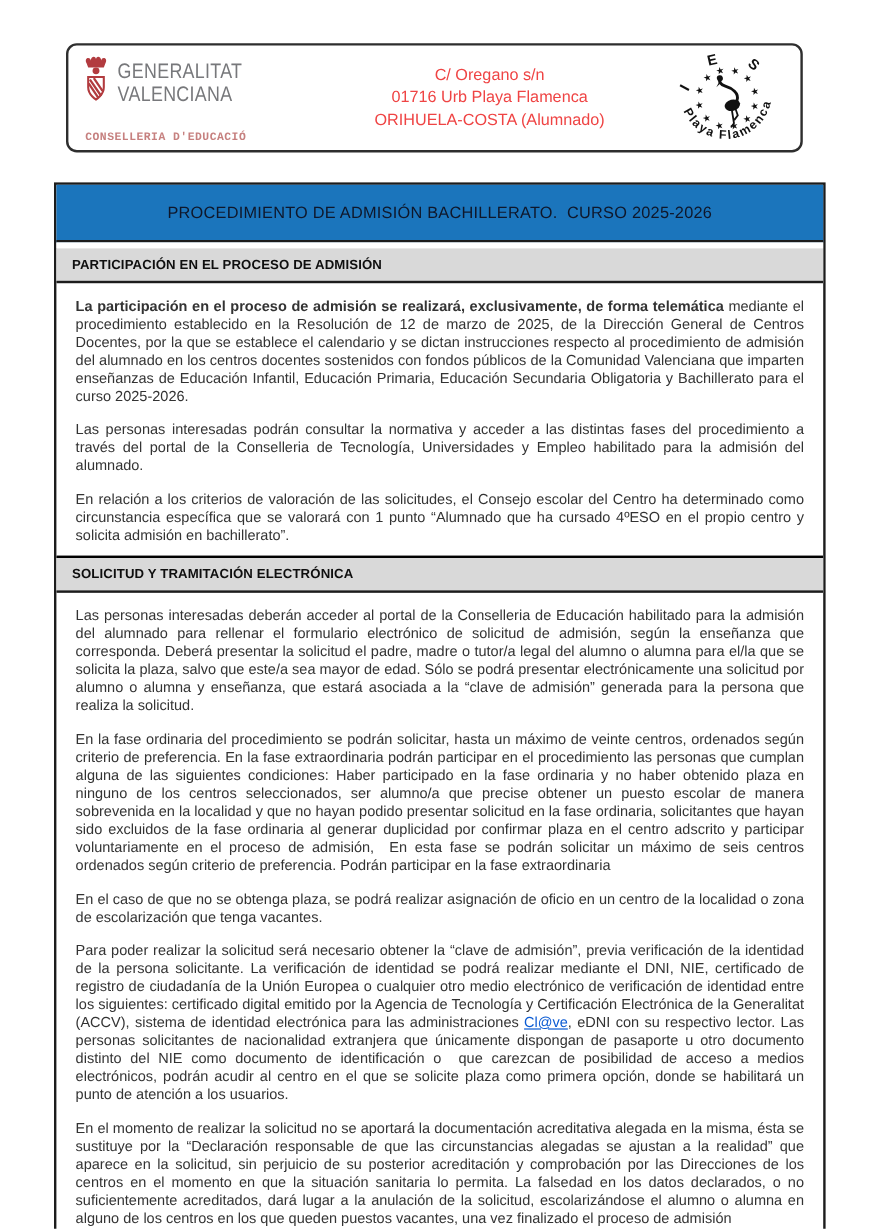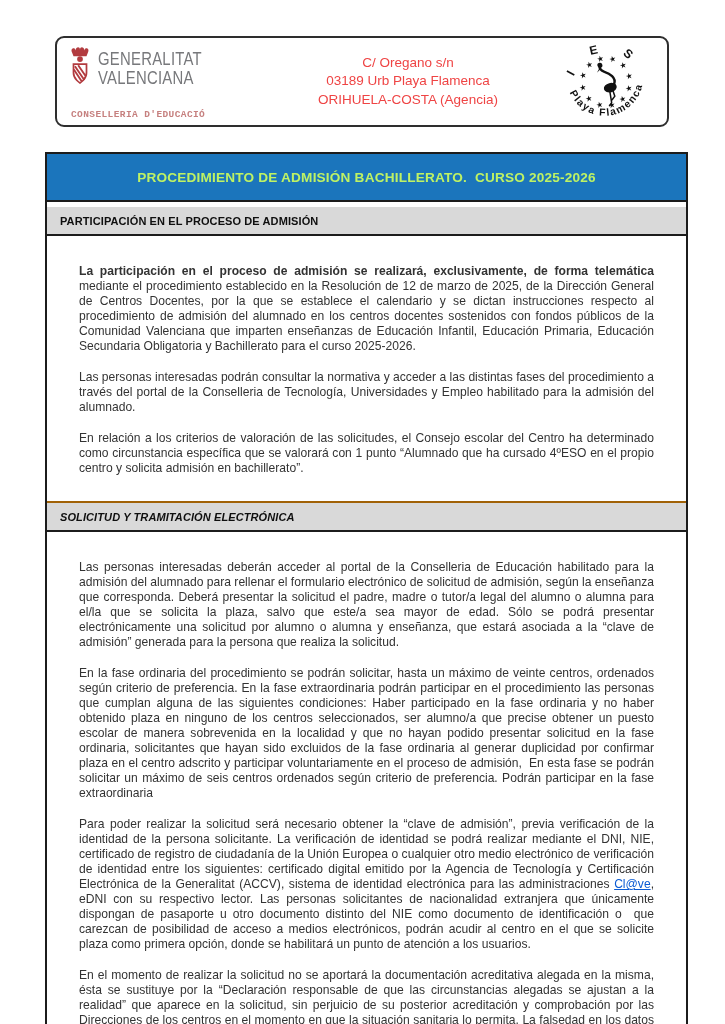--- a/index.html
+++ b/index.html
@@ -26,34 +26,34 @@
   .ies-svg{ width:84px; height:84px; transform:rotate(-14deg); overflow:visible; }
   .ies-letters{ font-size:13px; font-weight:bold; fill:#111; letter-spacing:11px; }
   .ies-arc{ font-size:11px; font-weight:bold; fill:#111; letter-spacing:1.6px; }
   .ies-star{ font-size:8.5px; fill:#111; font-family:"DejaVu Sans",sans-serif; }
   
   .content-box{
     position:absolute; left:45px; top:152px; width:643px; background:#fff;
     border:2px solid #1c1c1c;
   }
   .title-bar{
-    background:var(--accent_blue,#1b75bc); color:#bef264; font-weight:bold; font-size:13.6px;
+    background:var(--accent_blue,#1b75bc); color:#0f172a; font-weight:normal; font-size:13.6px;
     text-align:center; padding:16px 10px 15px; border-bottom:2px solid #1c1c1c; letter-spacing:.2px;
   }
   .title-spacer{ height:5px; background:#fff; }
   .section-heading{
     background:var(--header_gray,#d9d9d9); color:#0f0f0f; font-weight:bold; font-size:11px;
     padding:8px 13px 7px; border-bottom:2px solid #1c1c1c; letter-spacing:.1px;
   }
-  .section-heading.bordered-top{ border-top:2px solid #a16207;font-style:italic; }
+  .section-heading.bordered-top{ border-top:2px solid #000000; }
   .section-body{
     padding:12px 16px 9px; font-size:12.1px; line-height:15px;
     text-align:justify; color:#333;
   }
-  .section-body p{ margin:16px; }
+  .section-body p{ margin:0; }
   .section-body p + p{ margin-top:13px; }
   .b{ font-weight:bold; }
   a.clave{ color:var(--link_blue,#0b5bd3); text-decoration:underline; cursor:pointer; }
 </style>
 </head>
 <body>
 
 <div class="header-box">
   <div class="gv-logo">
     <div class="gv-top">
@@ -68,22 +68,22 @@
       <div>
         <div class="gv-name">GENERALITAT</div>
         <div class="gv-name">VALENCIANA</div>
       </div>
     </div>
     <div class="gv-sub">CONSELLERIA D'EDUCACIÓ</div>
   </div>
 
   <div class="address">
     <div>C/ Oregano s/n</div>
-    <div>03189 Urb Playa Flamenca</div>
-    <div>ORIHUELA-COSTA (Agencia)</div>
+    <div>01716 Urb Playa Flamenca</div>
+    <div>ORIHUELA-COSTA (Alumnado)</div>
   </div>
 
   <div class="ies-wrap">
     <svg class="ies-svg" viewBox="0 0 90 90">
       <defs>
         <path id="arcTop" d="M 8,50 A 37,37 0 0 1 82,50"></path>
         <path id="arcBottom" d="M 4,40 A 41,41 0 0 0 86,40"></path>
       </defs>
       <text class="ies-letters">
         <textPath href="#arcTop" startOffset="17%">I E S</textPath>
@@ -124,16 +124,17 @@
   <div class="section-body">
       <p><span class="b">La participación en el proceso de admisión se realizará, exclusivamente, de forma telemática</span><span> mediante el procedimiento establecido en la Resolución de 12 de marzo de 2025, de la Dirección General de Centros Docentes, por la que se establece el calendario y se dictan instrucciones respecto al procedimiento de admisión del alumnado en los centros docentes sostenidos con fondos públicos de la Comunidad Valenciana que imparten enseñanzas de Educación Infantil, Educación Primaria, Educación Secundaria Obligatoria y Bachillerato para el curso 2025-2026.</span></p>
       <p><span>Las personas interesadas podrán consultar la normativa y acceder a las distintas fases del procedimiento a través del portal de la Conselleria de Tecnología, Universidades y Empleo habilitado para la admisión del alumnado.</span></p>
       <p><span>En relación a los criterios de valoración de las solicitudes, el Consejo escolar del Centro ha determinado como circunstancia específica que se valorará con 1 punto “Alumnado que ha cursado 4ºESO en el propio centro y solicita admisión en bachillerato”.</span></p>
     </div>
 
   <div class="section-heading bordered-top">SOLICITUD Y TRAMITACIÓN ELECTRÓNICA</div>
   <div class="section-body">
       <p><span>Las personas interesadas deberán acceder al portal de la Conselleria de Educación habilitado para la admisión del alumnado para rellenar el formulario electrónico de solicitud de admisión, según la enseñanza que corresponda. Deberá presentar la solicitud el padre, madre o tutor/a legal del alumno o alumna para el/la que se solicita la plaza, salvo que este/a sea mayor de edad. Sólo se podrá presentar electrónicamente una solicitud por alumno o alumna y enseñanza, que estará asociada a la “clave de admisión” generada para la persona que realiza la solicitud.</span></p>
       <p><span>En la fase ordinaria del procedimiento se podrán solicitar, hasta un máximo de veinte centros, ordenados según criterio de preferencia. En la fase extraordinaria podrán participar en el procedimiento las personas que cumplan alguna de las siguientes condiciones: Haber participado en la fase ordinaria y no haber obtenido plaza en ninguno de los centros seleccionados, ser alumno/a que precise obtener un puesto escolar de manera sobrevenida en la localidad y que no hayan podido presentar solicitud en la fase ordinaria, solicitantes que hayan sido excluidos de la fase ordinaria al generar duplicidad por confirmar plaza en el centro adscrito y participar voluntariamente en el proceso de admisión,&nbsp; En esta fase se podrán solicitar un máximo de seis centros ordenados según criterio de preferencia. Podrán participar en la fase extraordinaria</span></p>
+      <p><span>En el caso de que no se obtenga plaza, se podrá realizar asignación de oficio en un centro de la localidad o zona de escolarización que tenga vacantes.</span></p>
       <p><span>Para poder realizar la solicitud será necesario obtener la “clave de admisión”, previa verificación de la identidad de la persona solicitante. La verificación de identidad se podrá realizar mediante el DNI, NIE, certificado de registro de ciudadanía de la Unión Europea o cualquier otro medio electrónico de verificación de identidad entre los siguientes: certificado digital emitido por la Agencia de Tecnología y Certificación Electrónica de la Generalitat (ACCV), sistema de identidad electrónica para las administraciones </span><a href="#" class="clave">Cl@ve</a><span>, eDNI con su respectivo lector. Las personas solicitantes de nacionalidad extranjera que únicamente dispongan de pasaporte u otro documento distinto del NIE como documento de identificación o&nbsp; que carezcan de posibilidad de acceso a medios electrónicos, podrán acudir al centro en el que se solicite plaza como primera opción, donde se habilitará un punto de atención a los usuarios.</span></p>
       <p><span>En el momento de realizar la solicitud no se aportará la documentación acreditativa alegada en la misma, ésta se sustituye por la “Declaración responsable de que las circunstancias alegadas se ajustan a la realidad” que aparece en la solicitud, sin perjuicio de su posterior acreditación y comprobación por las Direcciones de los centros en el momento en que la situación sanitaria lo permita. La falsedad en los datos declarados, o no suficientemente acreditados, dará lugar a la anulación de la solicitud, escolarizándose el alumno o alumna en alguno de los centros en los que queden puestos vacantes, una vez finalizado el proceso de admisión</span></p>
     </div>
 </div>
 
 </body></html>

